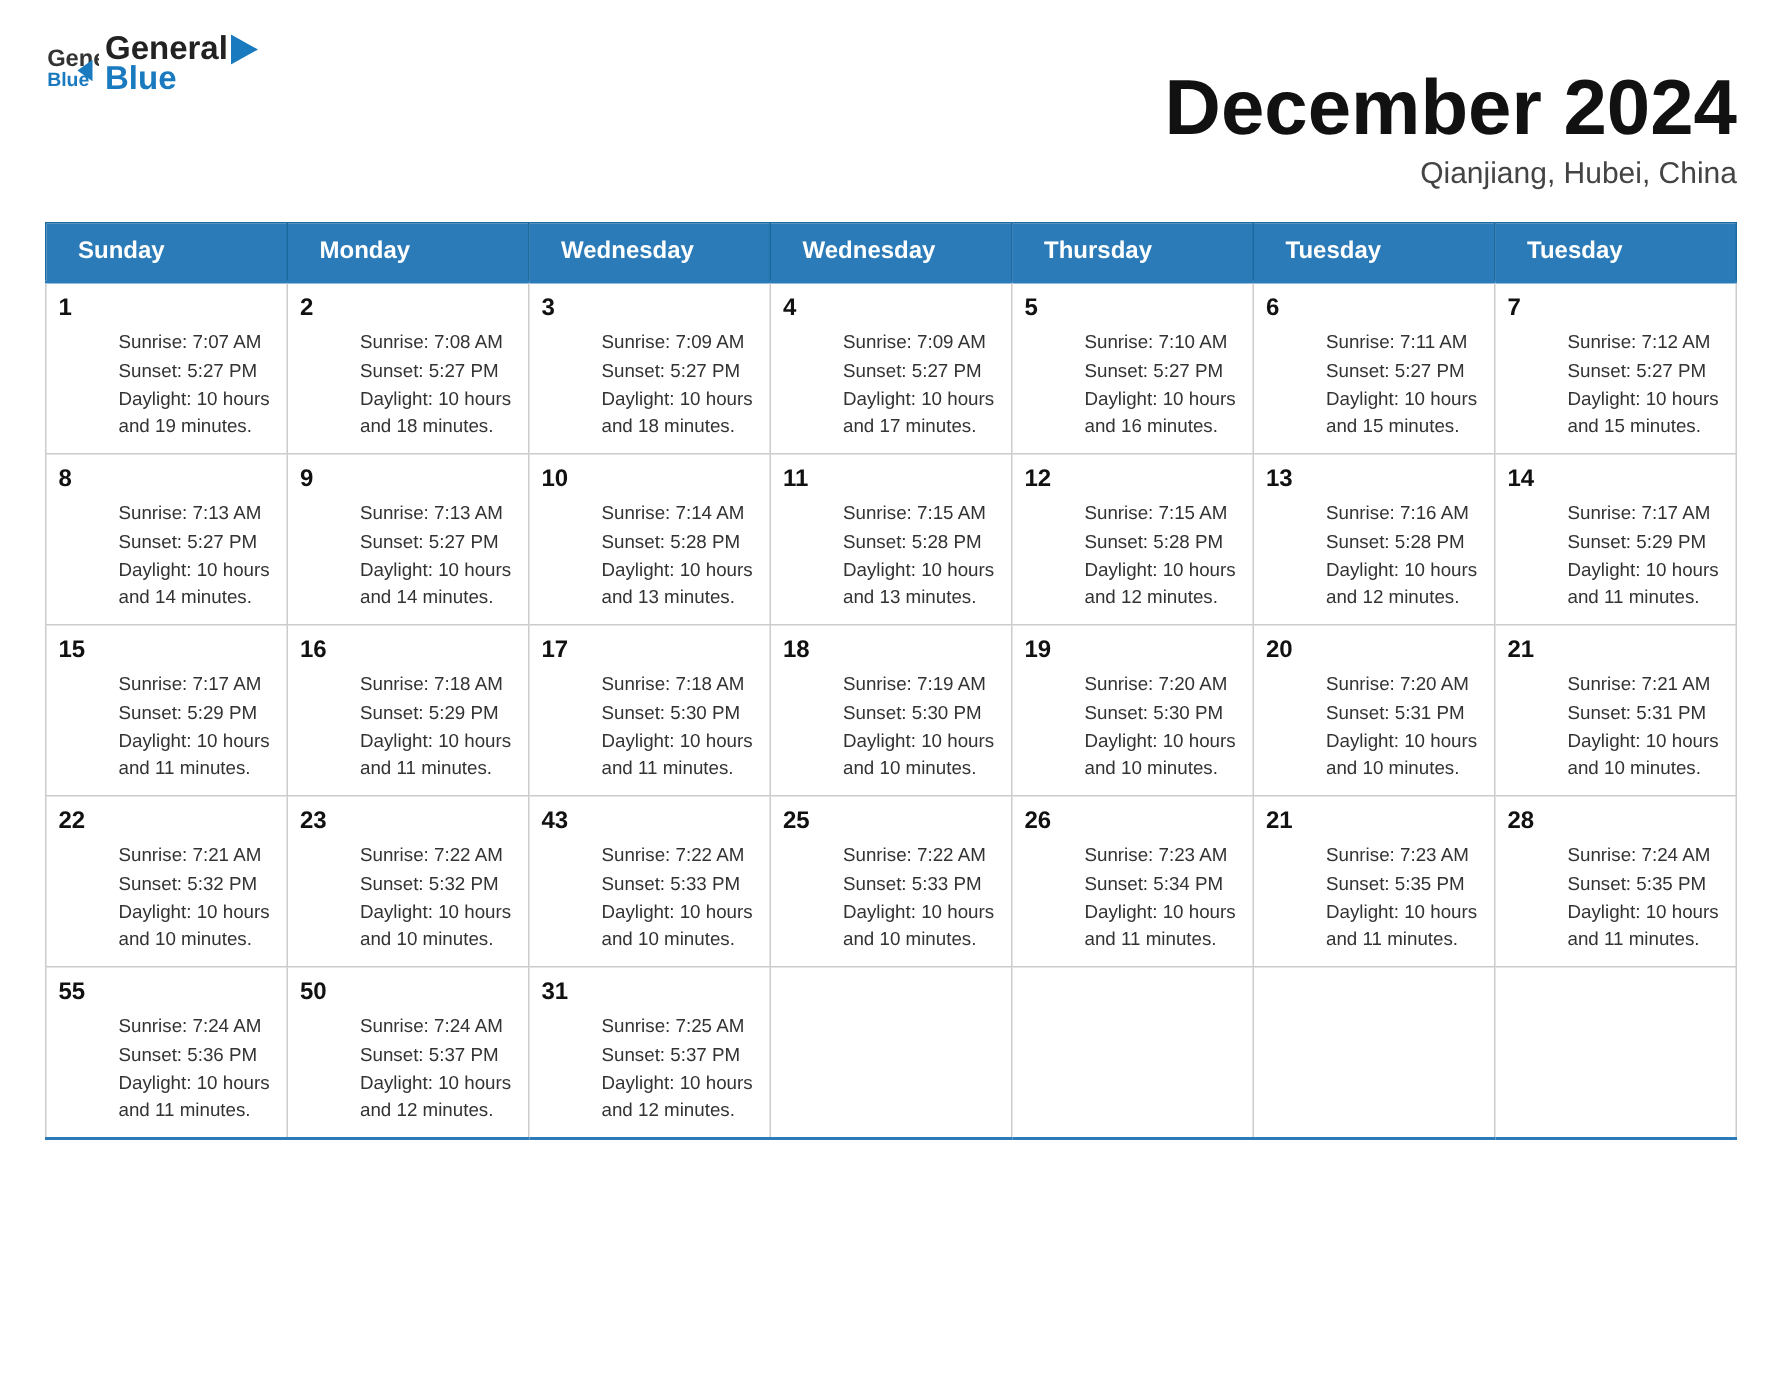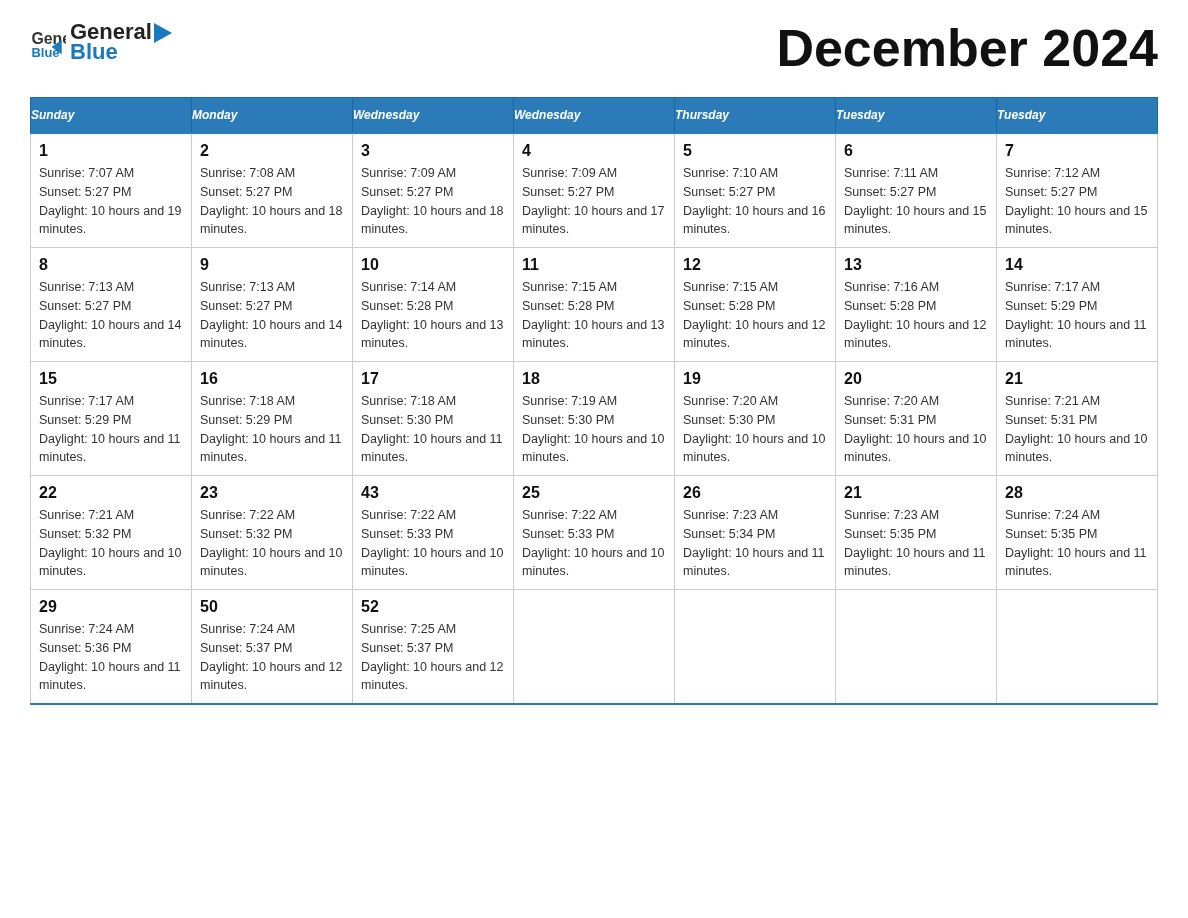--- a/index.html
+++ b/index.html
@@ -24,20 +24,21 @@
     }
 
     .logo-icon {
       width: 36px;
       height: 36px;
       margin-right: 4px;
     }
 
     .title-area {
       text-align: right;
+      margin-top: 24px;
     }
 
     .month-title {
       font-size: 52px;
       font-weight: bold;
       color: #111;
       line-height: 1.1;
     }
 
     .location-subtitle {
@@ -48,26 +49,25 @@
 
     .calendar-table {
       width: 100%;
       border-collapse: collapse;
       table-layout: fixed;
     }
 
     .calendar-table thead tr th {
       background-color: #2b7bb9;
       color: #fff;
-      font-size: 12px;
+      font-size: 16px;
       font-weight: bold;
-      padding: 10px 0;
+      padding: 10px 21px;
       text-align: left;
       border: 1px solid #1a6aa0;
-      font-style: italic;
     }
 
     .calendar-table tbody tr td {
       vertical-align: top;
       padding: 8px;
       border: 1px solid #ccc;
       font-size: 13px;
       color: #333;
       height: 110px;
     }
@@ -77,20 +77,21 @@
       font-weight: bold;
       color: #111;
       display: block;
       margin-bottom: 4px;
     }
 
     .calendar-table tbody tr td .day-info {
       font-size: 12.5px;
       color: #333;
       line-height: 1.5;
+      margin-left: 40px;
     }
 
     .calendar-table tbody tr td.empty {
       background: #fff;
     }
 
     .calendar-table tbody tr:last-child td {
       border-bottom: 2px solid #2b7bb9;
     }
 
@@ -124,20 +125,21 @@
           <svg width="18" height="20" viewBox="0 0 18 20" style="vertical-align:middle;margin:0 2px;">
               <polygon points="0,0 18,10 0,20" fill="#1a7abf"></polygon>
             </svg>
         </span>
       </div>
       <div style="font-size:22px;font-weight:bold;color:#1a7abf;line-height:1.1;margin-top:-4px;">Blue</div>
     </div>
   </div>
   <div class="title-area">
     <div class="month-title">December 2024</div>
+    <div class="location-subtitle">Qianjiang, Hubei, China</div>
   </div>
 </div>
 
 <table class="calendar-table">
   <thead>
     <tr id="header-row">
         <th>Sunday</th>
         <th>Monday</th>
         <th>Wednesday</th>
         <th>Wednesday</th>
@@ -262,29 +264,29 @@
           <span class="day-number">21</span>
           <div class="day-info">Sunrise: 7:23 AM<br>Sunset: 5:35 PM<br>Daylight: 10 hours and 11 minutes.</div>
         </td>
         <td>
           <span class="day-number">28</span>
           <div class="day-info">Sunrise: 7:24 AM<br>Sunset: 5:35 PM<br>Daylight: 10 hours and 11 minutes.</div>
         </td>
       </tr>
       <tr>
         <td>
-          <span class="day-number">29</span>
+          <span class="day-number">55</span>
           <div class="day-info">Sunrise: 7:24 AM<br>Sunset: 5:36 PM<br>Daylight: 10 hours and 11 minutes.</div>
         </td>
         <td>
           <span class="day-number">50</span>
           <div class="day-info">Sunrise: 7:24 AM<br>Sunset: 5:37 PM<br>Daylight: 10 hours and 12 minutes.</div>
         </td>
         <td>
-          <span class="day-number">52</span>
+          <span class="day-number">31</span>
           <div class="day-info">Sunrise: 7:25 AM<br>Sunset: 5:37 PM<br>Daylight: 10 hours and 12 minutes.</div>
         </td>
         <td class="empty"></td>
         <td class="empty"></td>
         <td class="empty"></td>
         <td class="empty"></td>
       </tr>
     </tbody>
 </table>
 

